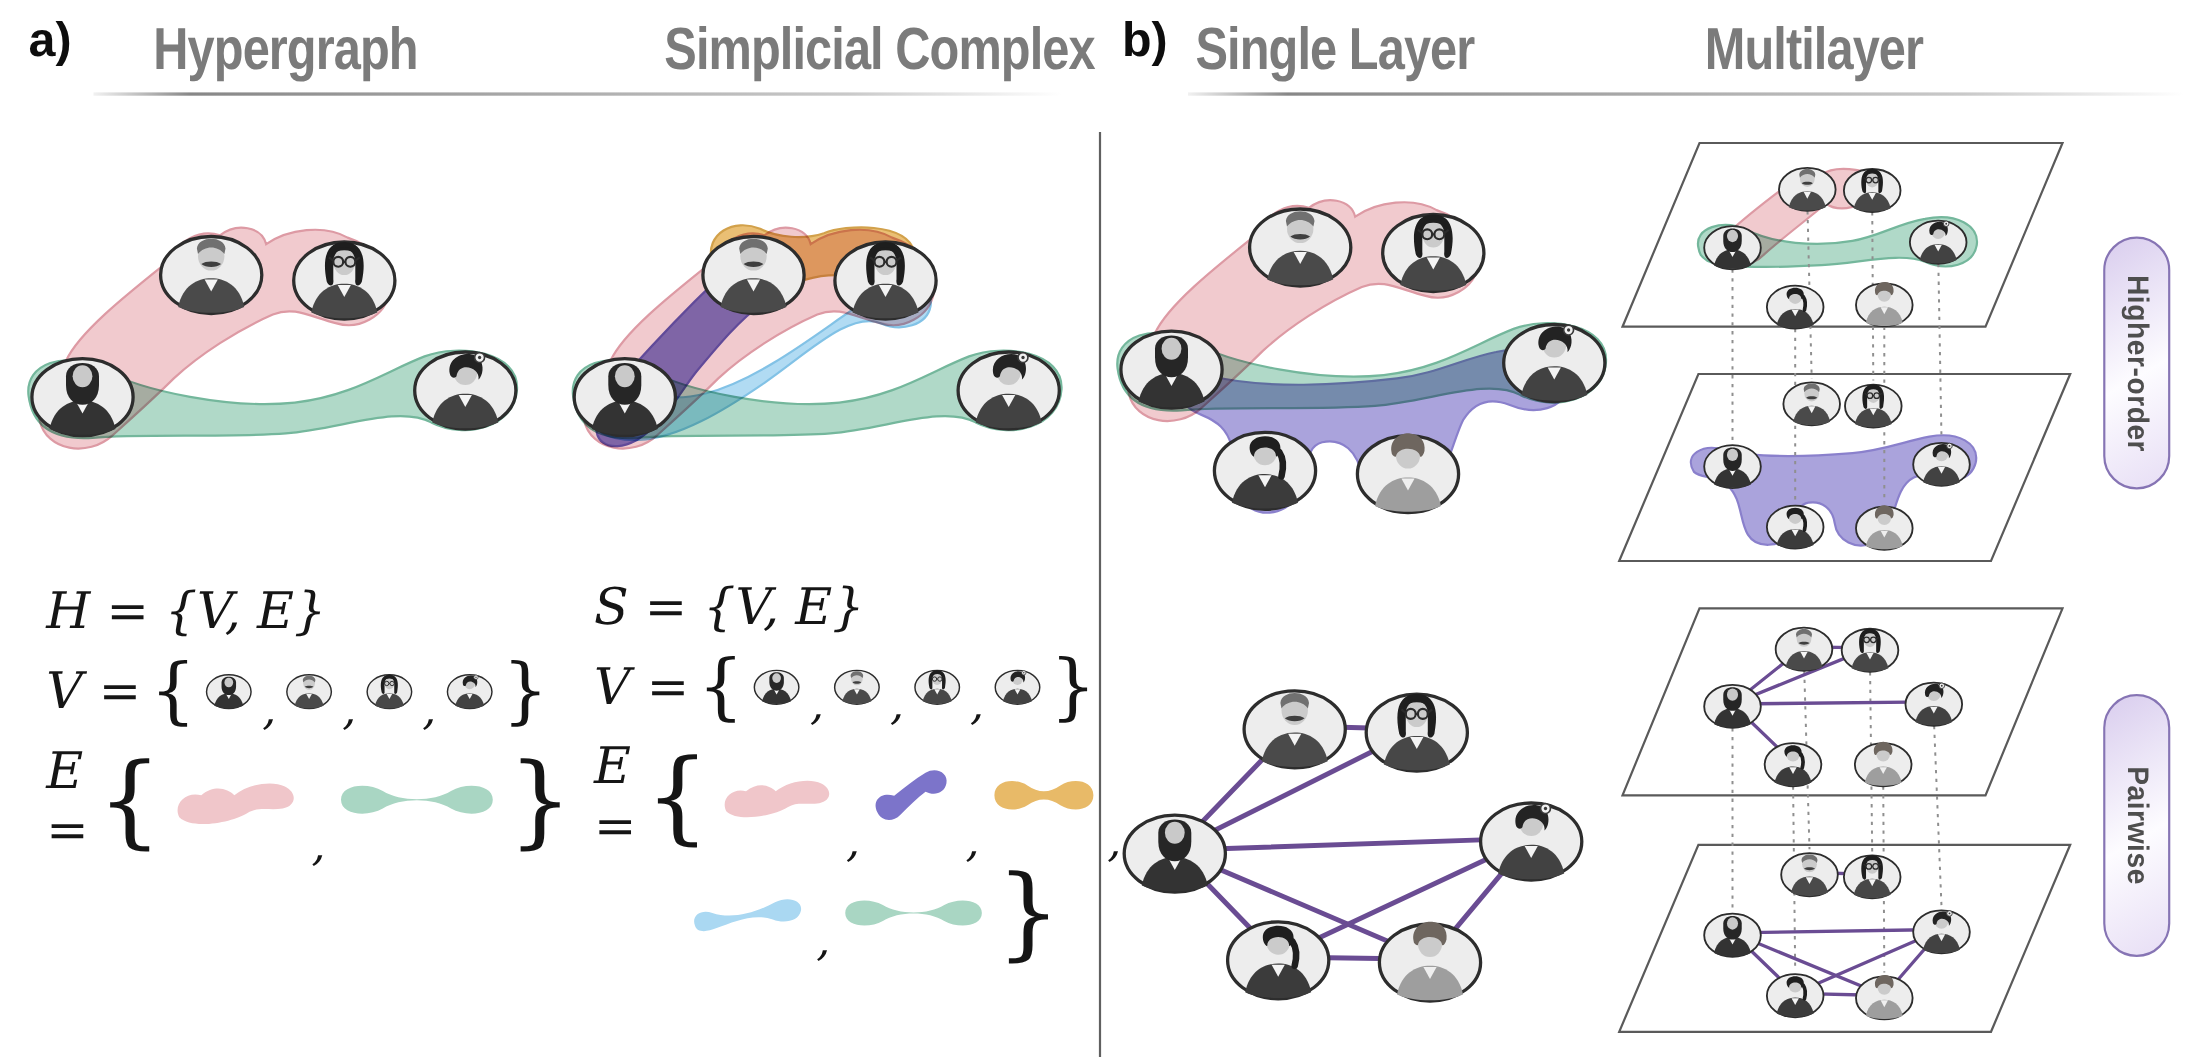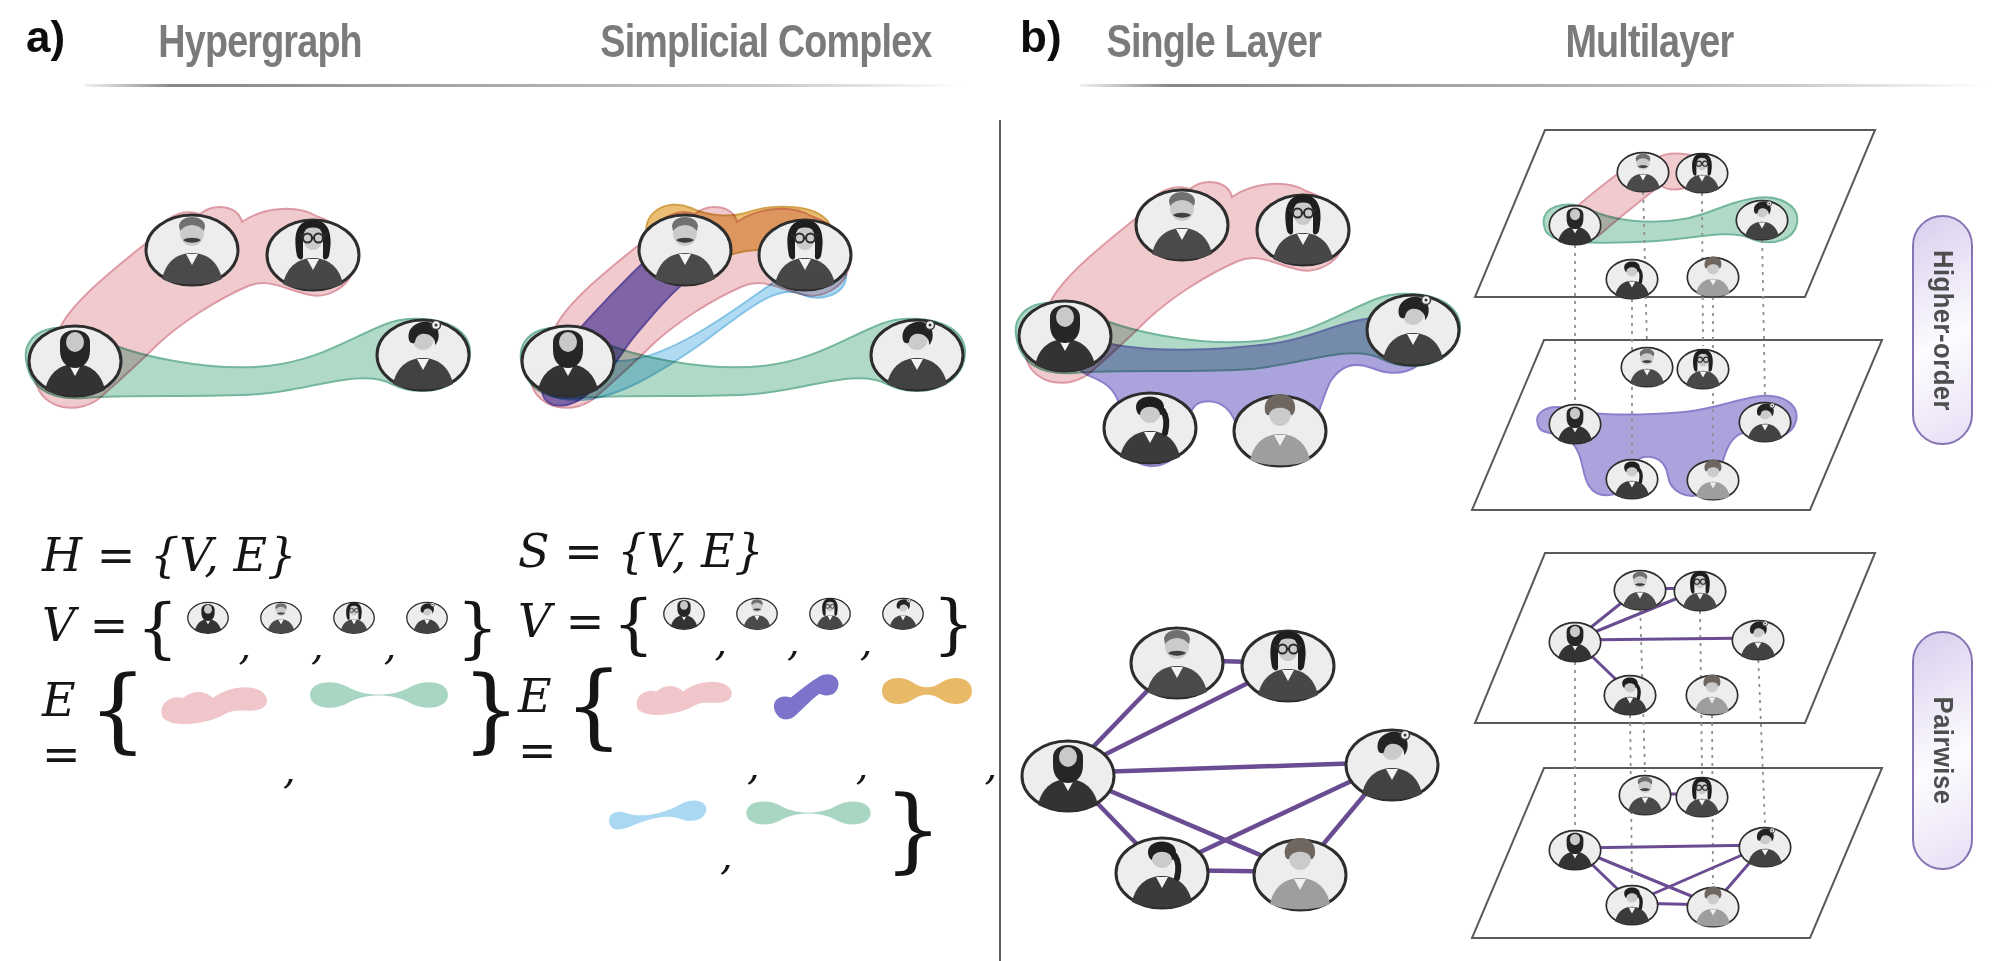--- a/index.html
+++ b/index.html
@@ -1,37 +1,37 @@
 <!DOCTYPE html>
 <html><head>
 <meta charset="utf-8">
 <style>
   html,body{margin:0;padding:0}
   body{width:2000px;height:961px;position:relative;background:#fff;overflow:hidden;
        font-family:"Liberation Sans",sans-serif}
-  .hdr{position:absolute;top:14px;font-weight:bold;font-size:46px;color:#7b7b7b;text-align:center}
+  .hdr{position:absolute;top:14px;font-weight:bold;font-size:54px;color:#7b7b7b;text-align:center}
   .hdr span{display:inline-block;transform:scaleX(.82);letter-spacing:-1px;white-space:nowrap}
   .plabel{position:absolute;top:12px;font-weight:bold;font-size:44px;color:#0d0d0d}
   .hline{position:absolute;height:3px;top:84px;
          background:linear-gradient(to right,rgba(120,120,120,.1),#878787 10%,#c9c9c9 78%,rgba(210,210,210,0))}
   .vdiv{position:absolute;width:2px;background:#606060}
   svg.panel{position:absolute}
   .blob{stroke-width:2;mix-blend-mode:multiply;fill-opacity:.92}
   .edge{fill:none;stroke:#6a4c93;stroke-width:4.5;stroke-linecap:round}
   .edge2{fill:none;stroke:#6a4c93;stroke-width:3;stroke-linecap:round}
   .dash{fill:none;stroke:#8f8f8f;stroke-width:1.8;stroke-dasharray:3 5}
   .plane{fill:#ffffff;stroke:#5a5a5a;stroke-width:2}
   .pill{position:absolute;width:61px;border:2.5px solid #8674b4;border-radius:34px;
         background:linear-gradient(150deg,#d9cdee 0%,#fdfcff 55%,#e7def5 100%);
         display:flex;align-items:center;justify-content:center;box-sizing:border-box}
   .pill .vtext{flex:none;width:max-content;white-space:nowrap;font-weight:bold;font-size:27px;
         color:#4e4e4e;transform:rotate(90deg) scaleX(.95);letter-spacing:.5px}
   .math{position:absolute;font-family:"DejaVu Serif","Liberation Serif",serif;
         font-style:italic;color:#151515;display:flex;flex-direction:column;align-items:flex-start;gap:16px}
-  .mrow{display:flex;gap:8px}
+  .mrow{display:flex;align-items:center;gap:8px}
   .def{font-size:46px}
   .lhs{font-size:46px}
   .brV{font-style:normal;font-size:66px;font-weight:400;line-height:.9}
   .brE{font-style:normal;font-size:92px;font-weight:400;line-height:.8}
   .cm{font-size:40px;align-self:flex-end;line-height:.6}
   .mini{flex:none}
 </style>
 </head>
 <body>
 
@@ -158,21 +158,21 @@
       <path d="M 8,44 C 2,32 14,20 28,24 C 40,14 52,18 58,24 C 70,14 92,10 104,16 C 116,22 114,34 102,36 C 90,38 80,34 70,40 C 58,48 20,56 8,44 Z" fill="#f0c6ca"></path>
     </svg>
     <span class="cm">,</span>
     <svg class="mini" width="150" height="44" viewBox="0 0 150 44">
       <path d="M 6,22 C 6,8 30,6 44,14 C 60,24 90,24 106,14 C 120,6 144,8 144,22 C 144,36 120,38 106,30 C 90,20 60,20 44,30 C 30,38 6,36 6,22 Z" fill="#a9d6c3"></path>
     </svg>
     <span class="brE">}</span>
   </div>
 </div>
 
-<div class="math" style="left:518px;top:524px;width:460px">
+<div class="math" style="left:540px;top:524px;width:460px">
   <div class="mrow">
       <span class="def">S = {V, E}</span>
     </div>
   <div class="mrow">
     <span class="lhs">V =</span>
     <span class="brV">{</span>
     <svg class="mini" width="44" height="37" viewBox="0 0 100 84">
         <use href="#av-beard"></use>
       </svg>
     <span class="cm">,</span>

